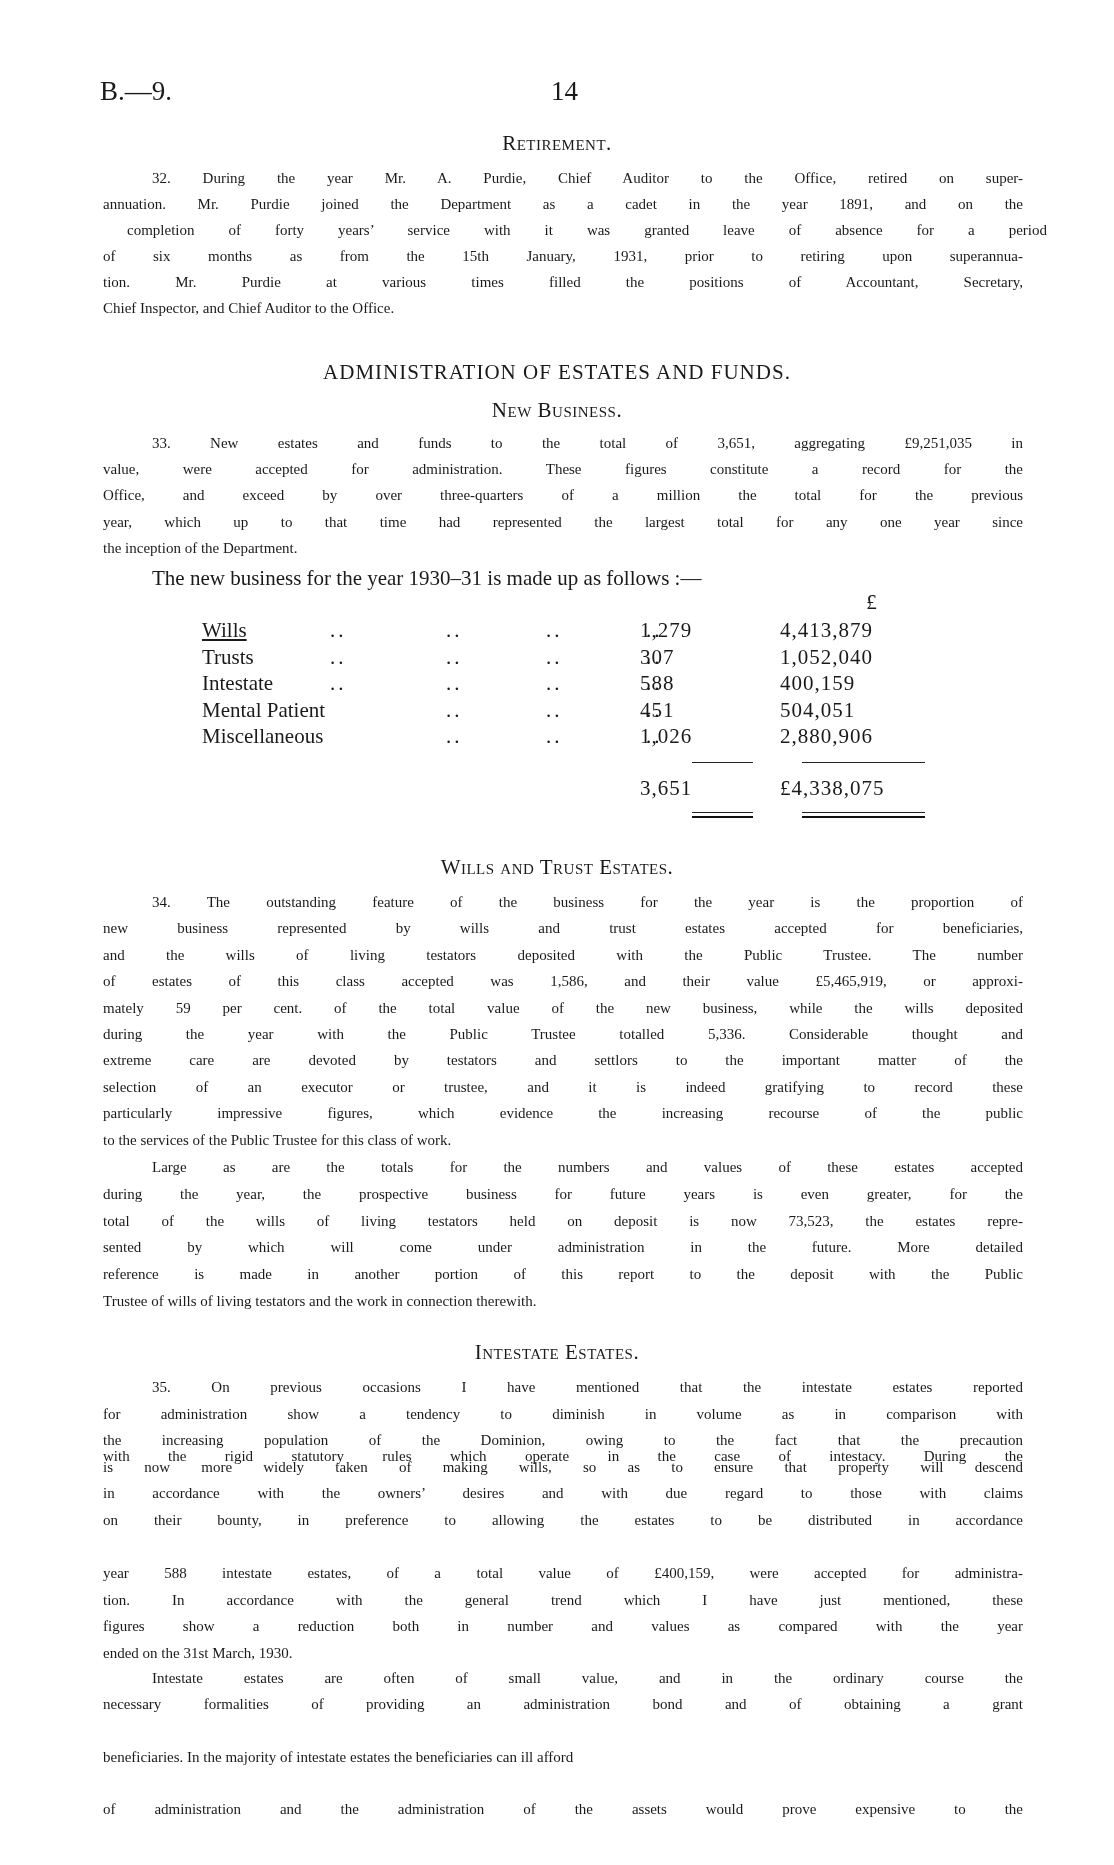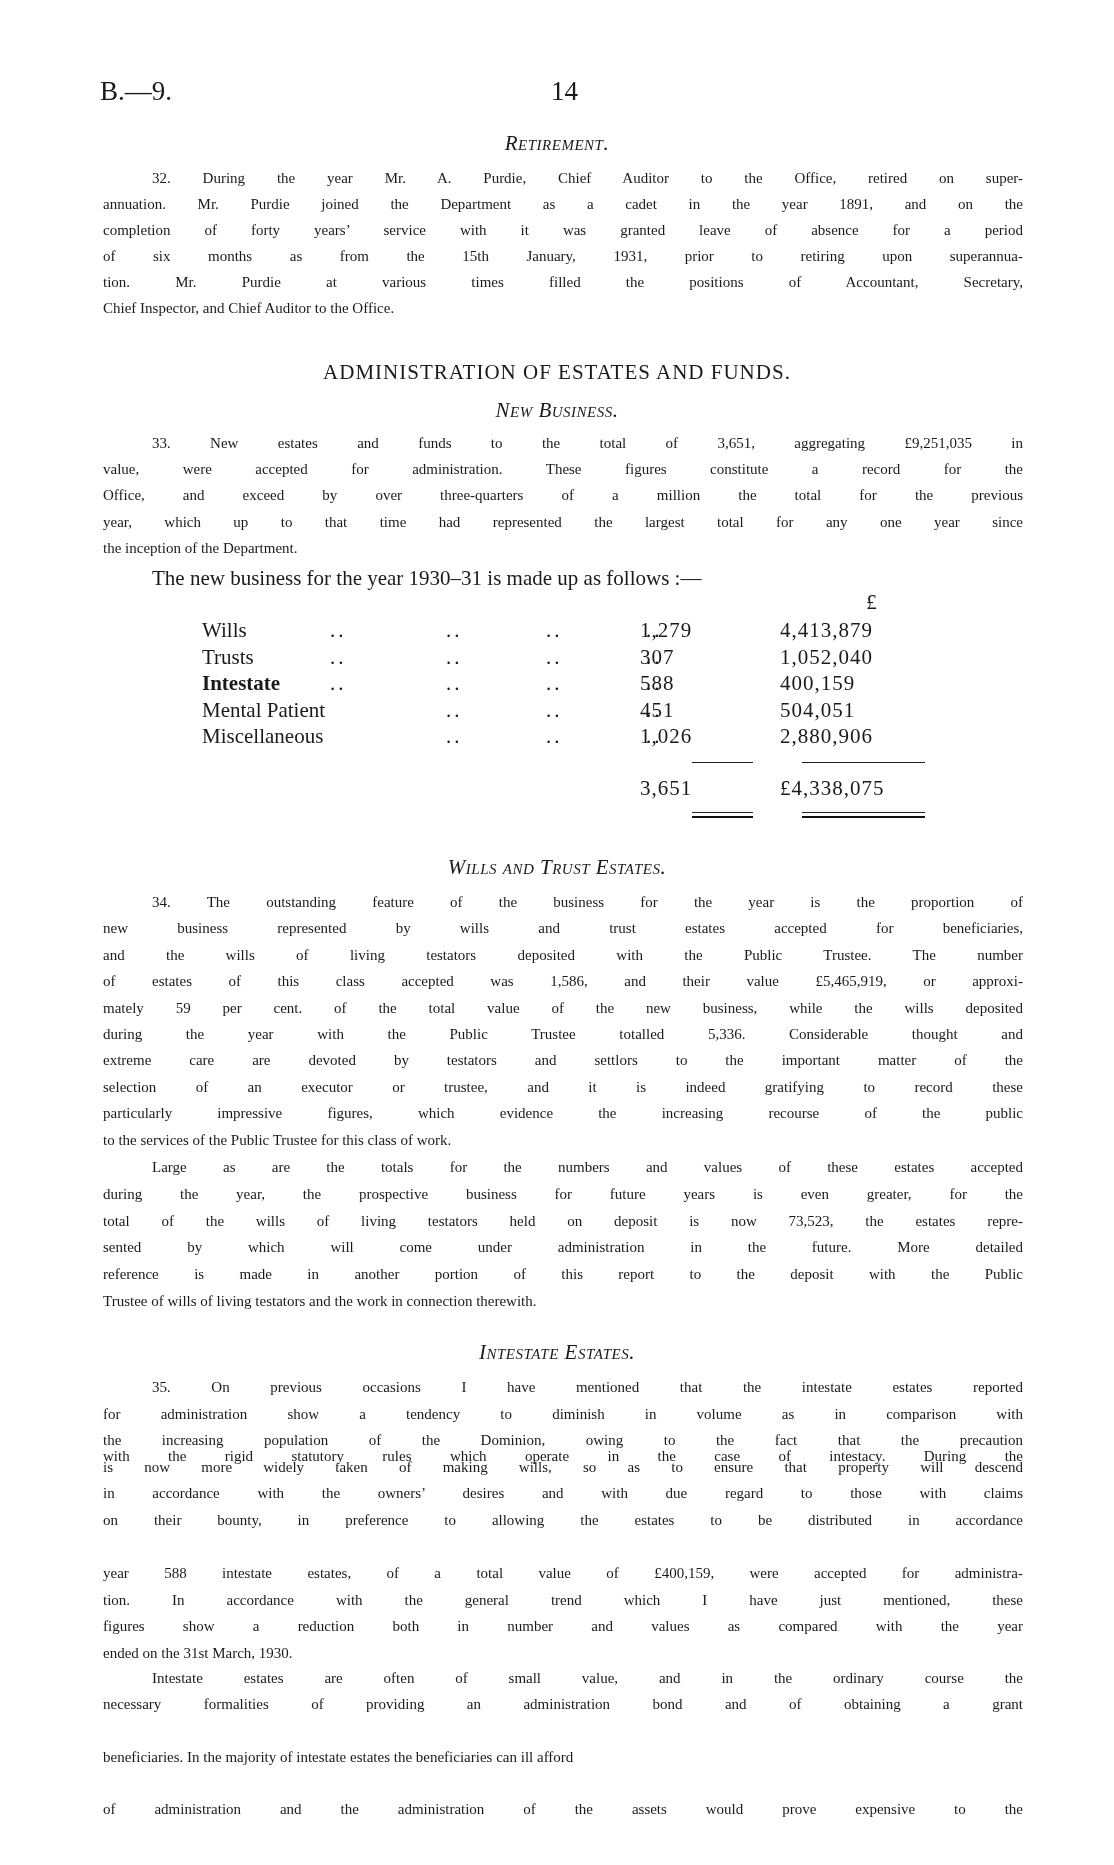--- a/index.html
+++ b/index.html
@@ -6,79 +6,79 @@
   body { width: 1114px; height: 1865px; position: relative; overflow: hidden;
          font-family: "Liberation Serif", "DejaVu Serif", serif; color: #1a1a1a; }
   .abs { position: absolute; white-space: nowrap; }
   .ln { position: absolute; left: 103px; width: 920px; height: 26px; line-height: 26px;
         font-size: 15px; text-align: justify; text-align-last: justify; white-space: normal;
         overflow: hidden; }
   .ln.ind { left: 152px; width: 871px; }
   .ln.last { text-align-last: left; }
   .hdr { font-size: 27px; line-height: 26px; }
   .center { position: absolute; left: 0; width: 1114px; text-align: center; font-size: 21px; line-height: 26px; }
-  .sc { font-variant: small-caps; letter-spacing: 0.5px; font-style: italic; }
+  .sc { font-variant: small-caps; letter-spacing: 0.5px; }
   .caps { letter-spacing: 1px; }
   .tbl-label { position: absolute; left: 202px; font-size: 21px; line-height: 26px; }
   .tbl-dots { position: absolute; font-size: 21px; line-height: 26px; letter-spacing: 3px; }
   .tbl-num { position: absolute; font-size: 21px; line-height: 26px; letter-spacing: 1px; }
   .num-count { left: 640px; width: 113px; }
   .num-value { left: 780px; width: 145px; }
   .rule { position: absolute; height: 0; border-top: 1.5px solid #222; }
   .drule { position: absolute; height: 3px; border-top: 1.5px solid #222; border-bottom: 2.5px solid #111; }
 </style>
 </head>
 <body>
 
 <div class="abs hdr" style="left:100px; top:78px;">B.—9.</div>
 <div class="abs hdr" style="left:551px; top:78px;">14</div>
 
 <div class="center sc" style="top:130px;">Retirement.</div>
 <div id="p32">
     <div class="ln ind" style="top: 165px;">32. During the year Mr. A. Purdie, Chief Auditor to the Office, retired on super-</div>
     <div class="ln" style="top: 191px;">annuation.  Mr. Purdie joined the Department as a cadet in the year 1891, and on the</div>
-    <div class="ln" style="top: 217px;">completion of forty years’ service with it was granted leave of absence for a period</div>
+    <div class="ln" style="top: 217px; margin-left: 24px;">completion of forty years’ service with it was granted leave of absence for a period</div>
     <div class="ln" style="top: 243px;">of six months as from the 15th January, 1931, prior to retiring upon superannua-</div>
     <div class="ln" style="top: 269px;">tion.  Mr. Purdie at various times filled the positions of Accountant, Secretary,</div>
     <div class="ln last" style="top: 295px;">Chief Inspector, and Chief Auditor to the Office.</div>
   </div>
 
 <div class="center caps" style="top:359px;">ADMINISTRATION OF ESTATES AND FUNDS.</div>
 <div class="center sc" style="top:397px;">New Business.</div>
 <div id="p33">
     <div class="ln ind" style="top: 430px;">33. New estates and funds to the total of 3,651, aggregating £9,251,035 in</div>
     <div class="ln" style="top: 456px;">value, were accepted for administration.  These figures constitute a record for the</div>
     <div class="ln" style="top: 482px;">Office, and exceed by over three-quarters of a million the total for the previous</div>
     <div class="ln" style="top: 509px;">year, which up to that time had represented the largest total for any one year since</div>
     <div class="ln last" style="top: 535px;">the inception of the Department.</div>
   </div>
 <div class="abs hdr" style="left:152px; top:565px; font-size:21px;">The new business for the year 1930–31 is made up as follows :—</div>
 
 <div id="nbtable">
   <div class="tbl-num num-value" style="top:589px; text-align:center; left:860px; width:24px;">£</div>
 <div>
-      <div class="tbl-label" style="top: 617px;">Wills</div>
+      <div class="tbl-label" style="top: 617px; text-decoration: underline;">Wills</div>
       <div class="tbl-dots" style="left: 330px; top: 617px;">..</div>
       <div class="tbl-dots" style="left: 446px; top: 617px;">..</div>
       <div class="tbl-dots" style="left: 546px; top: 617px;">..</div>
       <div class="tbl-dots" style="left: 646px; top: 617px;">..</div>
       <div class="tbl-num num-count" style="top: 617px;">1,279</div>
       <div class="tbl-num num-value" style="top: 617px;">4,413,879</div>
     </div>
     <div>
       <div class="tbl-label" style="top: 644px;">Trusts</div>
       <div class="tbl-dots" style="left: 330px; top: 644px;">..</div>
       <div class="tbl-dots" style="left: 446px; top: 644px;">..</div>
       <div class="tbl-dots" style="left: 546px; top: 644px;">..</div>
       <div class="tbl-dots" style="left: 646px; top: 644px;">..</div>
       <div class="tbl-num num-count" style="top: 644px;">307</div>
       <div class="tbl-num num-value" style="top: 644px;">1,052,040</div>
     </div>
     <div>
-      <div class="tbl-label" style="top: 670px; font-weight: bold;">Intestate</div>
+      <div class="tbl-label" style="top: 670px;">Intestate</div>
       <div class="tbl-dots" style="left: 330px; top: 670px;">..</div>
       <div class="tbl-dots" style="left: 446px; top: 670px;">..</div>
       <div class="tbl-dots" style="left: 546px; top: 670px;">..</div>
       <div class="tbl-dots" style="left: 646px; top: 670px;">..</div>
       <div class="tbl-num num-count" style="top: 670px;">588</div>
       <div class="tbl-num num-value" style="top: 670px;">400,159</div>
     </div>
     <div>
       <div class="tbl-label" style="top: 697px;">Mental Patient</div>
       <div class="tbl-dots" style="left: 446px; top: 697px;">..</div>

